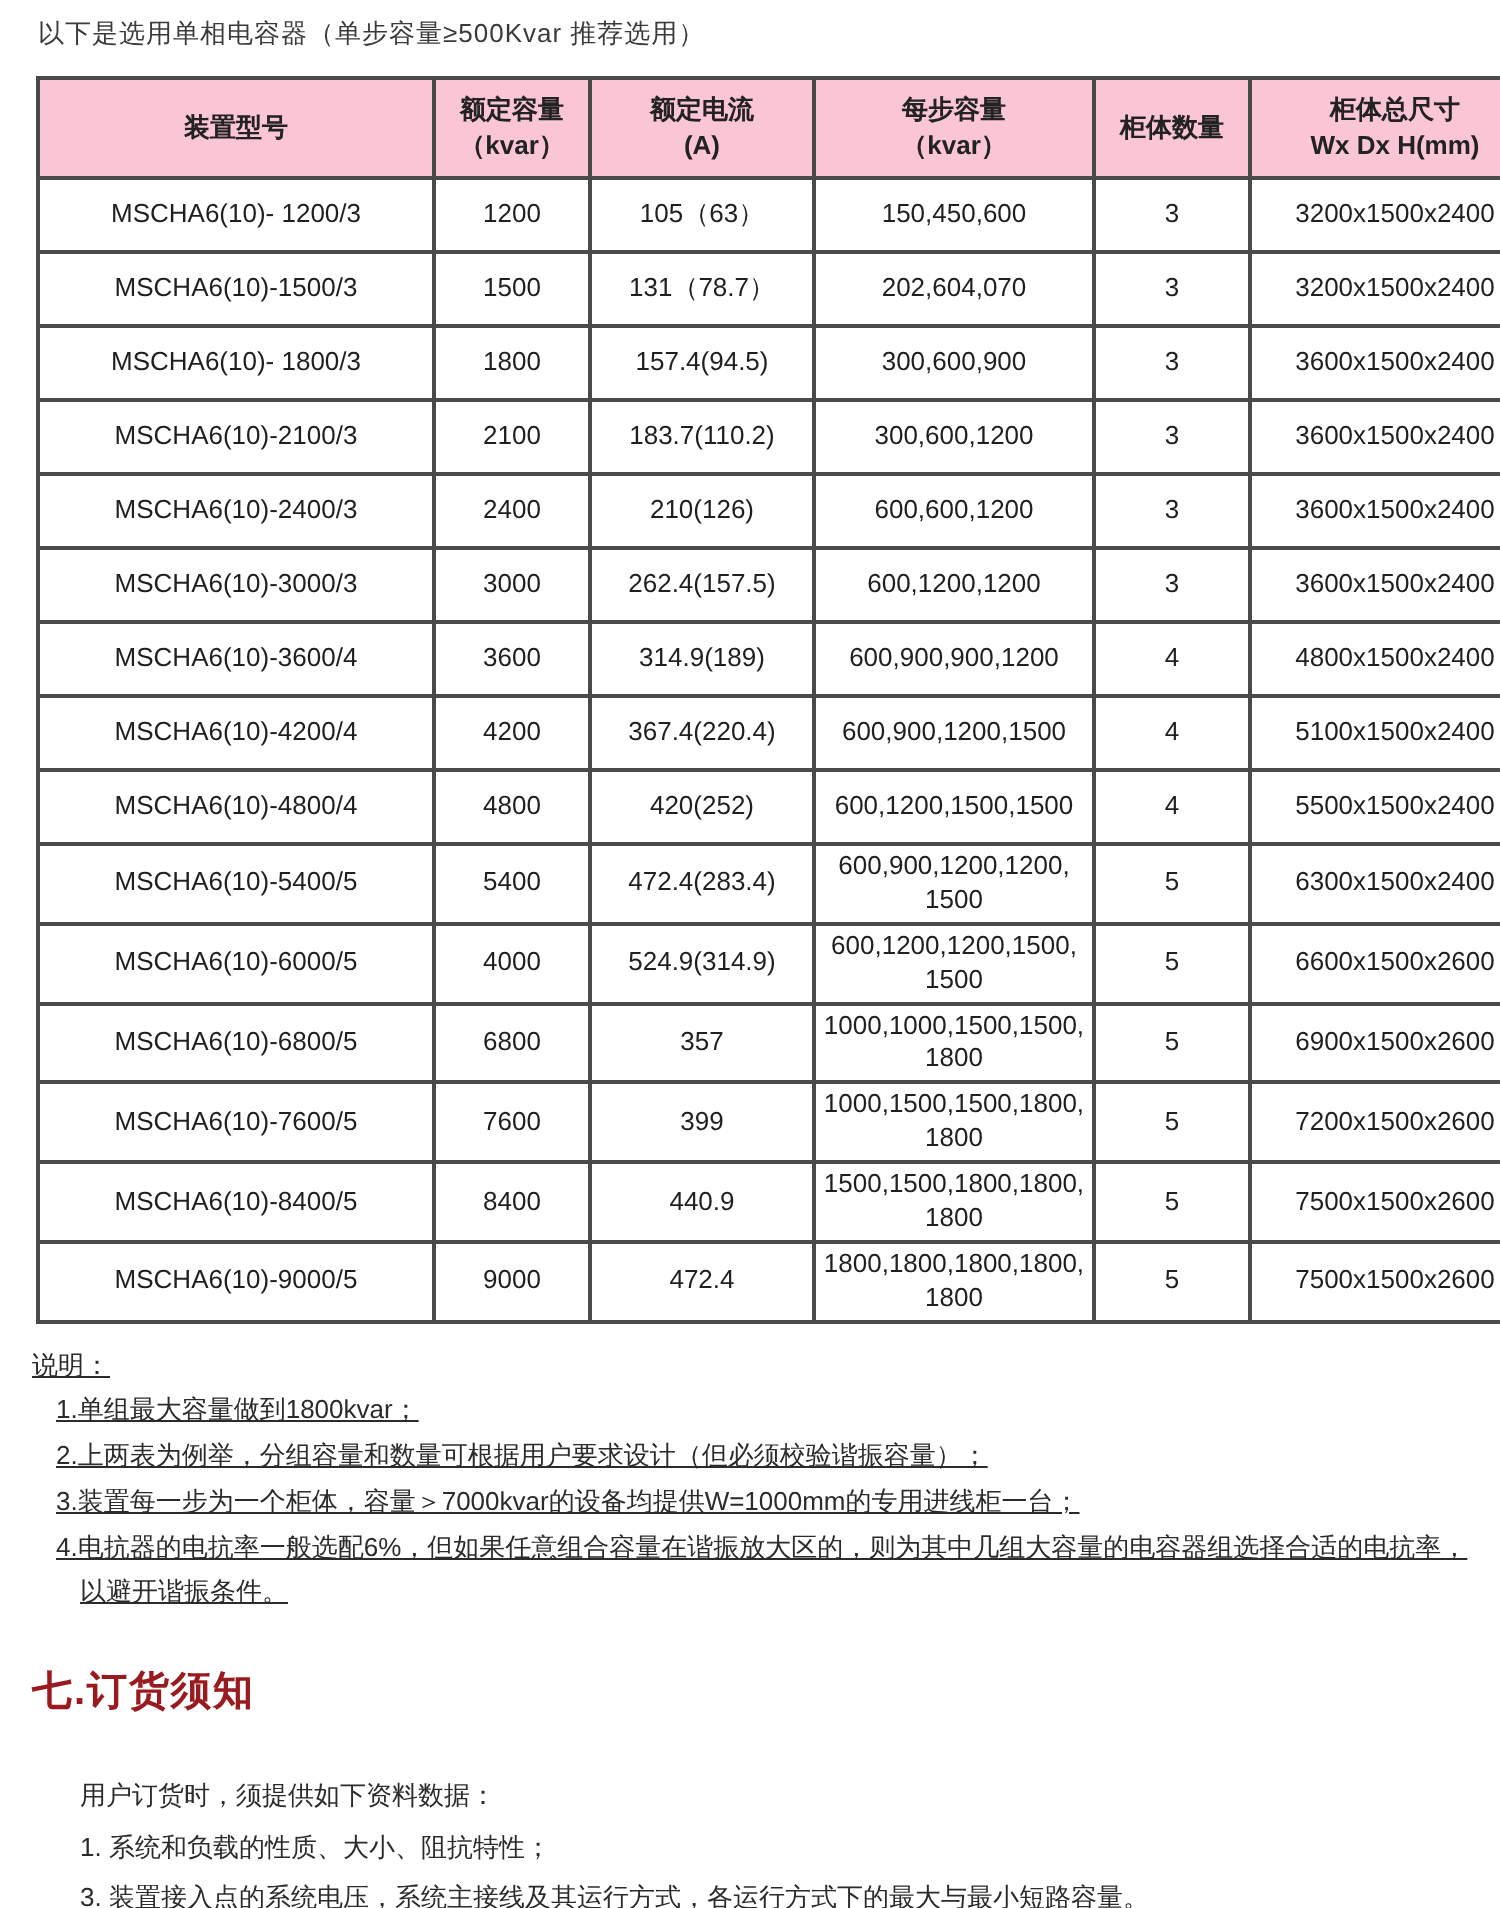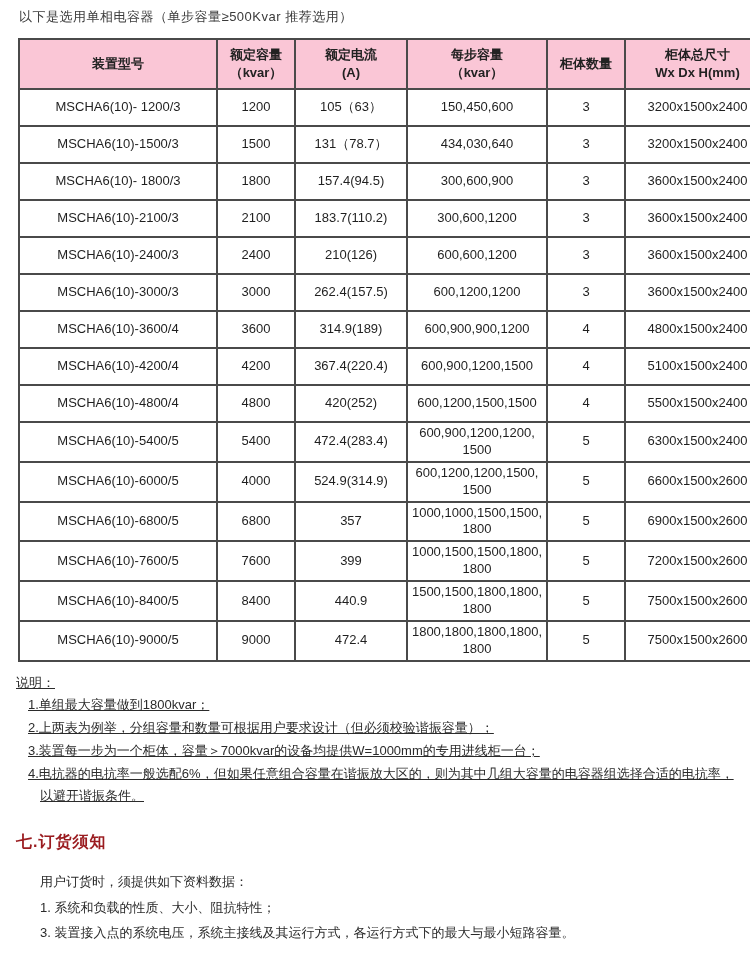--- a/index.html
+++ b/index.html
@@ -67,24 +67,24 @@
     text-decoration: underline;
   }
   .notes .note-line {
     padding-left: 12px;
     text-indent: -12px;
     margin-left: 12px;
   }
   .notes .notes-title { margin-left: 0; padding-left: 0; text-indent: 0; }
   .order-section { margin-top: 24px; }
   .order-heading {
-    font-size: 16px;
+    font-size: 20px;
     font-weight: bold;
     color: #9a1b1f;
-    margin-bottom: 16px;
+    margin-bottom: 26px;
     letter-spacing: 1px;
   }
   .order-body {
     font-size: 13px;
     color: #2b2b2b;
     line-height: 1.95;
     padding-left: 24px;
   }
 </style>
 </head>
@@ -115,21 +115,21 @@
         <td>1200</td>
         <td>105（63）</td>
         <td>150,450,600</td>
         <td>3</td>
         <td>3200x1500x2400</td>
       </tr>
       <tr>
         <td>MSCHA6(10)-1500/3</td>
         <td>1500</td>
         <td>131（78.7）</td>
-        <td>434,030,640</td>
+        <td>202,604,070</td>
         <td>3</td>
         <td>3200x1500x2400</td>
       </tr>
       <tr>
         <td>MSCHA6(10)- 1800/3</td>
         <td>1800</td>
         <td>157.4(94.5)</td>
         <td>300,600,900</td>
         <td>3</td>
         <td>3600x1500x2400</td>

